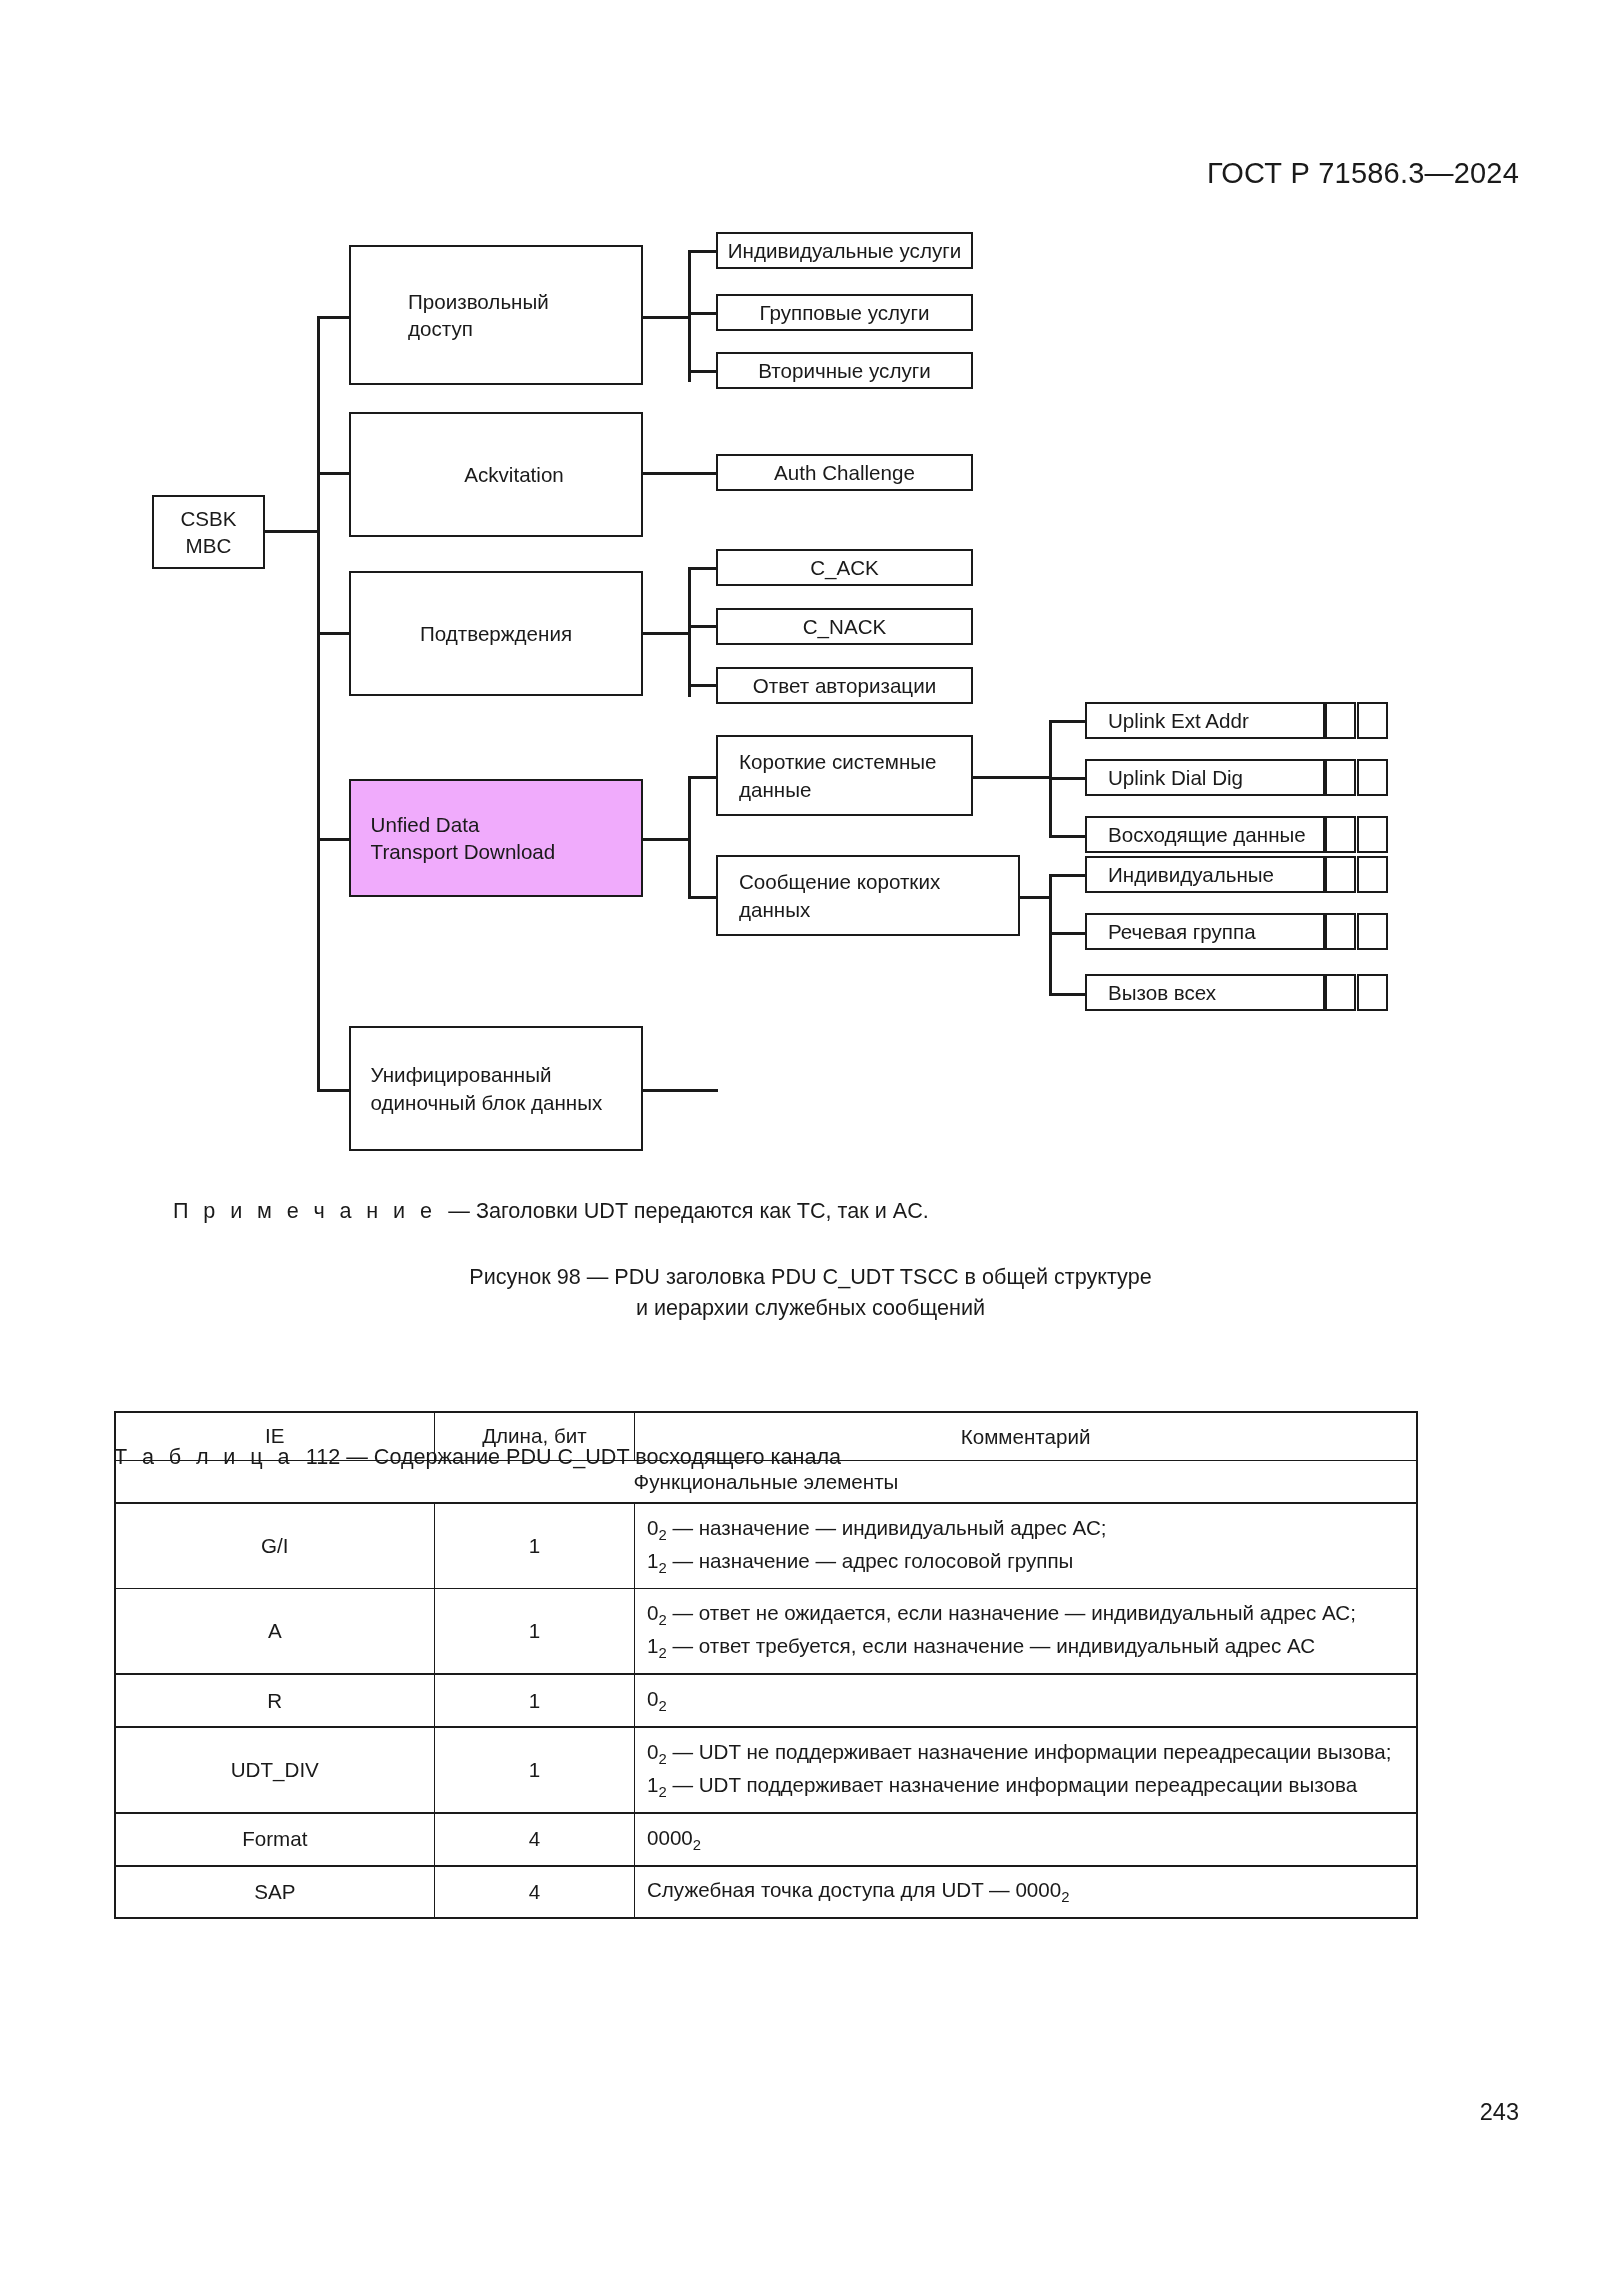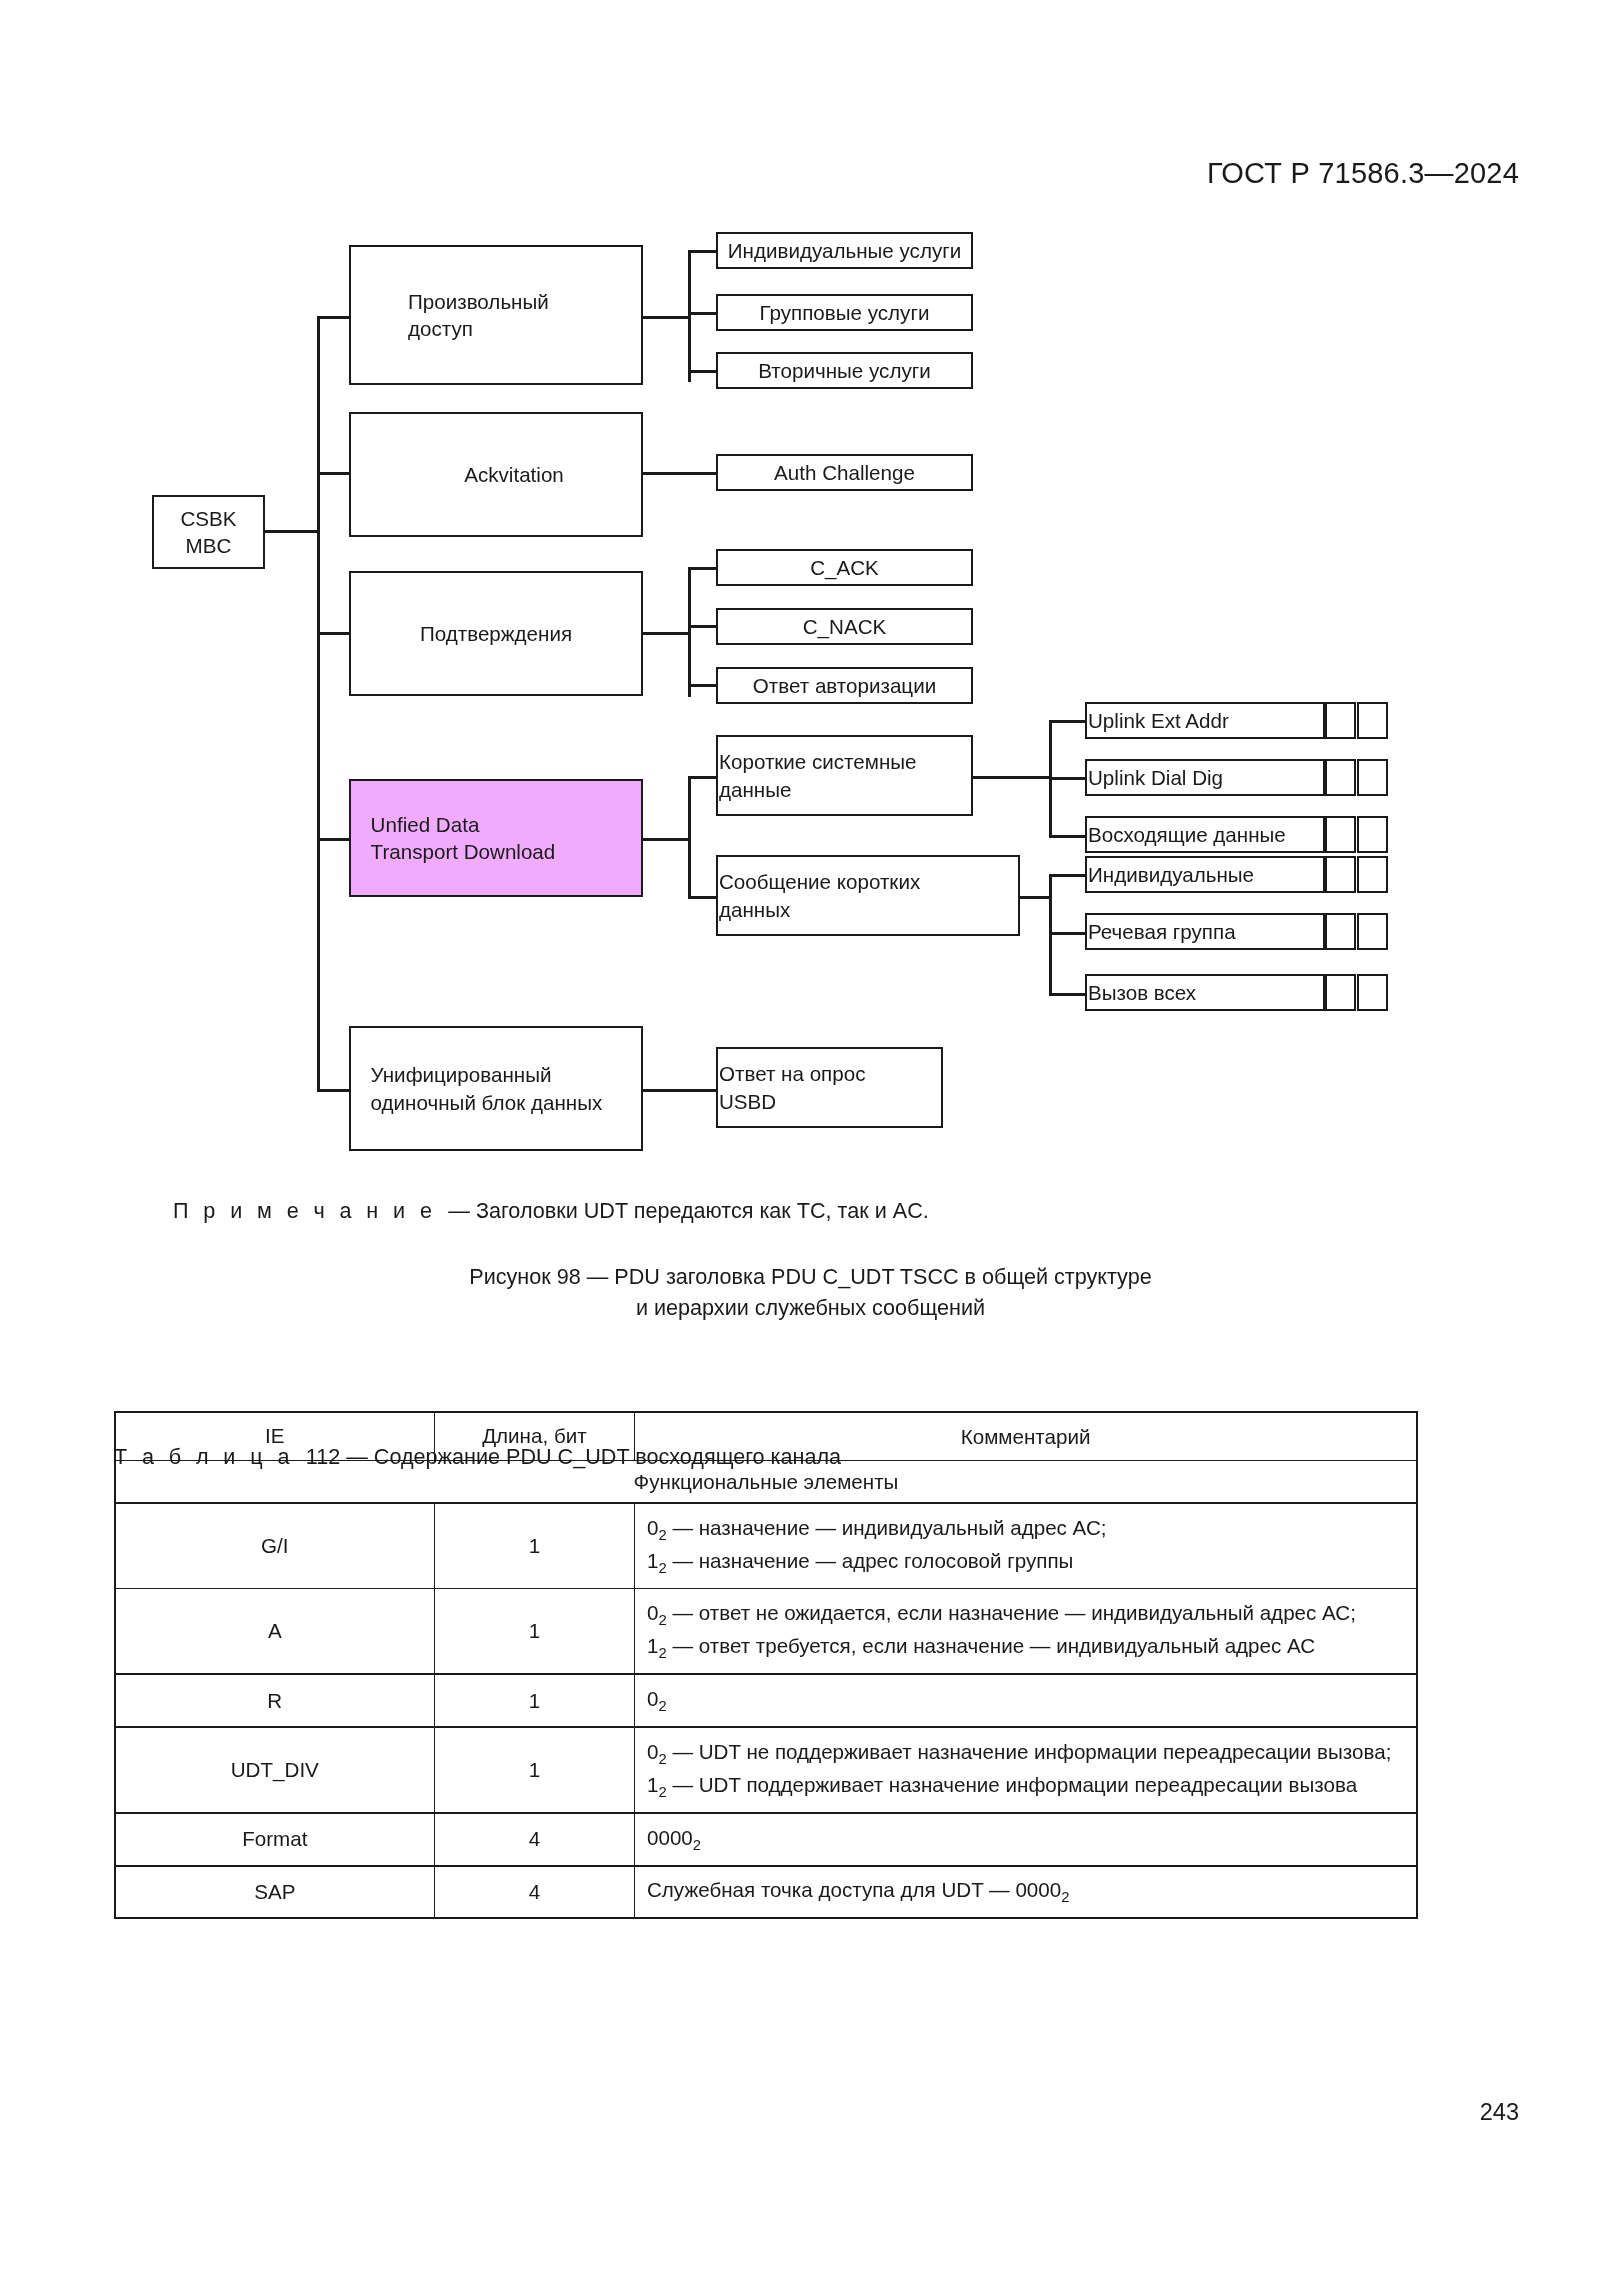--- a/index.html
+++ b/index.html
@@ -48,21 +48,21 @@
     box-sizing: border-box;
     border: 2.9px solid #1a1a1a;
     background: #ffffff;
     display: flex;
     align-items: center;
     font-size: 20.6px;
     line-height: 1.32;
     z-index: 3;
   }
   .dbox.center  { justify-content: center; text-align: center; }
-  .dbox.left    { justify-content: flex-start; padding-left: 1px; text-align: left; }
+  .dbox.left    { justify-content: flex-start; padding-left: 21px; text-align: left; }
   .dbox.gray    { background: #f0abfc; }
   .dbox .tx { display: block; }
 
   .line {
     position: absolute;
     background: #1a1a1a;
     z-index: 1;
   }
   .line.h { height: 2.9px; }
   .line.v { width: 2.9px; }
@@ -266,24 +266,20 @@
   </div>
   <div class="subcell" style="left:1325px; top:974px; width:31px; height:37px;"></div>
   <div class="subcell" style="left:1357px; top:974px; width:31px; height:37px;"></div>
 
   <div class="line h" style="left:317px; top:1089px; width:34px;"></div>
   <div class="dbox left" style="left:349px; top:1026px; width:294px; height:125px; flex-direction:column; align-items:flex-start; justify-content:center; padding-left:19.6px;">
     <span class="tx">Унифицированный</span>
     <span class="tx">одиночный блок данных</span>
   </div>
   <div class="line h" style="left:640px; top:1089px; width:78px;"></div>
-  <div class="dbox left" style="left:716px; top:1047px; width:227px; height:81px; flex-direction:column; align-items:flex-start; justify-content:center;">
-    <span class="tx">Ответ на опрос</span>
-    <span class="tx">USBD</span>
-  </div>
 </div>
 
 <div class="note">
   <span class="sp">П р и м е ч а н и е</span><span>&nbsp;&nbsp;</span><span>— Заголовки UDT передаются как TC, так и AC.</span>
 </div>
 
 <div class="caption">
   <span class="caption-l2">Рисунок 98 — PDU заголовка PDU C_UDT TSCC в общей структуре</span>
   <span class="caption-l2">и иерархии служебных сообщений</span>
 </div>

